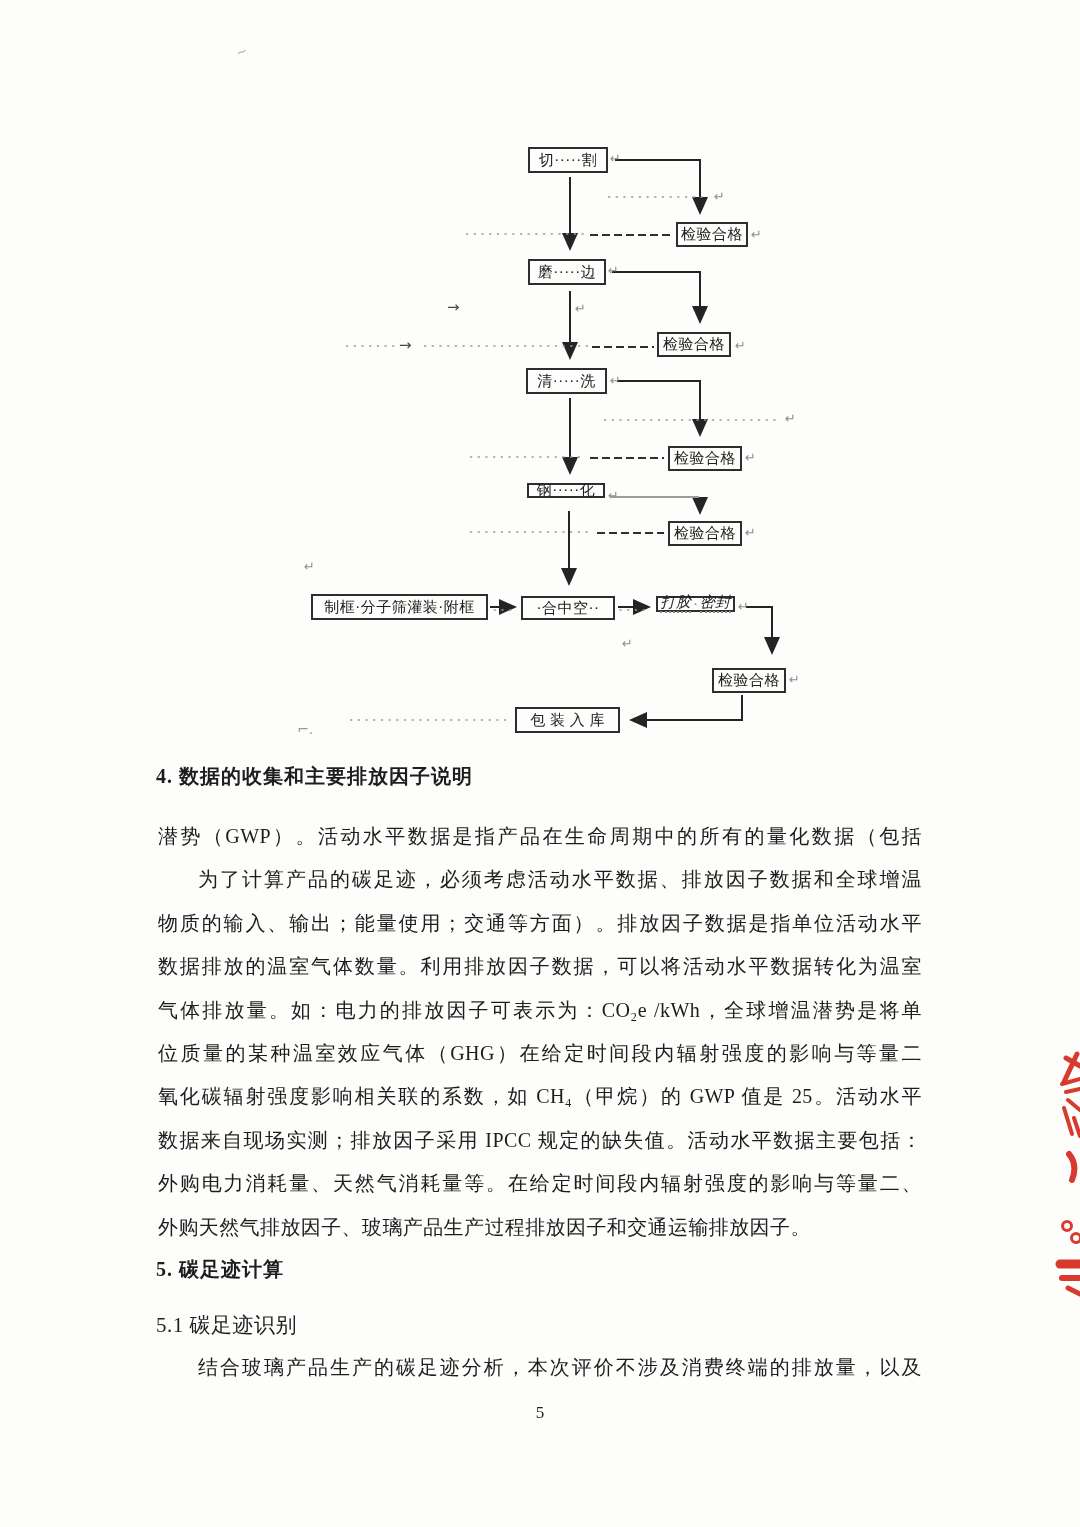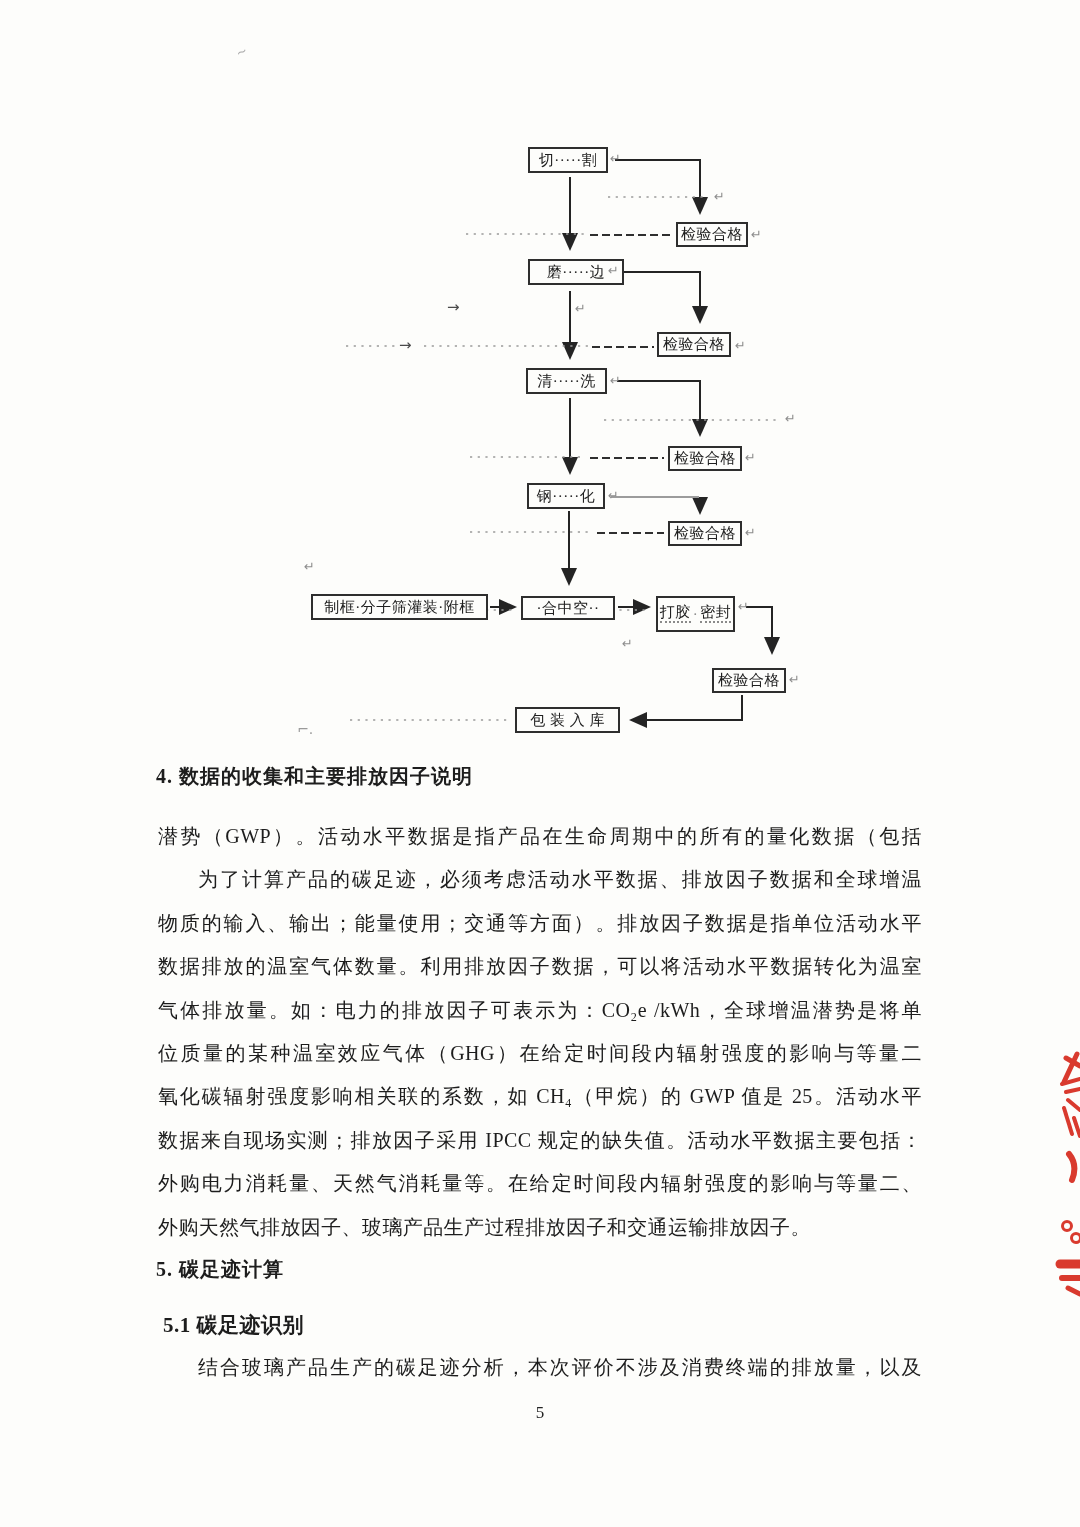--- a/index.html
+++ b/index.html
@@ -37,22 +37,22 @@
     font-family:"DejaVu Sans",sans-serif;
   }
   
   .h-main{
     position:absolute;left:156px;z-index:2;
     font-size:20px;font-weight:bold;letter-spacing:1px;
     line-height:1.3;white-space:nowrap;
   }
   .h-sub{
     position:absolute;left:156px;z-index:2;
-    font-size:21px;font-weight:bold;letter-spacing:.5px;
-    line-height:1.3;white-space:nowrap;margin-left:7px;
+    font-size:21px;font-weight:normal;letter-spacing:.5px;
+    line-height:1.3;white-space:nowrap;
   }
   .para{position:absolute;left:158px;width:764px;z-index:2;}
   .bl{
     height:43.4px;line-height:43.4px;
     font-size:20px;letter-spacing:.4px;
     text-align:justify;text-align-last:justify;
     text-justify:inter-ideograph;
     overflow:hidden;
   }
   .bl.indent{padding-left:40px;}
@@ -118,45 +118,45 @@
         <path d="M597,533 H664"></path>
       </g>
     </svg>
 
     <div class="fcb" style="left:528px;top:147px;width:80px;height:26px;text-align:center;">
         <span>切·····割</span>
       </div>
     <div class="fcb" style="left:676px;top:222px;width:72px;height:25px;">
         <span>检验合格</span>
       </div>
-    <div class="fcb" style="left:528px;top:259px;width:96px;height:26px;">
+    <div class="fcb" style="left:528px;top:259px;width:78px;height:26px;">
         <span>磨·····边</span>
       </div>
     <div class="fcb" style="left:657px;top:332px;width:74px;height:25px;">
         <span>检验合格</span>
       </div>
     <div class="fcb" style="left:526px;top:368px;width:81px;height:26px;">
         <span>清·····洗</span>
       </div>
     <div class="fcb" style="left:668px;top:446px;width:74px;height:25px;">
         <span>检验合格</span>
       </div>
-    <div class="fcb" style="left:527px;top:483px;width:78px;height:26px;">
+    <div class="fcb" style="left:527px;top:483px;width:78px;height:15px;">
         <span>钢·····化</span>
       </div>
     <div class="fcb" style="left:668px;top:521px;width:74px;height:25px;">
         <span>检验合格</span>
       </div>
     <div class="fcb" style="left:311px;top:594px;width:177px;height:26px;">
         <span>制框·分子筛灌装·附框</span>
       </div>
     <div class="fcb" style="left:521px;top:596px;width:94px;height:24px;">
         <span>·合中空··</span>
       </div>
-    <div class="fcb" style="left:656px;top:596px;width:79px;height:36px;">
+    <div class="fcb" style="left:656px;top:596px;width:79px;height:16px;font-style:italic;">
       <span class="dotted-u">打胶</span>
         <span class="sep-dot">·</span>
         <span class="dotted-u">密封</span>
     </div>
     <div class="fcb" style="left:712px;top:668px;width:74px;height:25px;">
         <span>检验合格</span>
       </div>
     <div class="fcb" style="left:515px;top:707px;width:105px;height:26px;">
         <span>包 装 入 库</span>
       </div>

